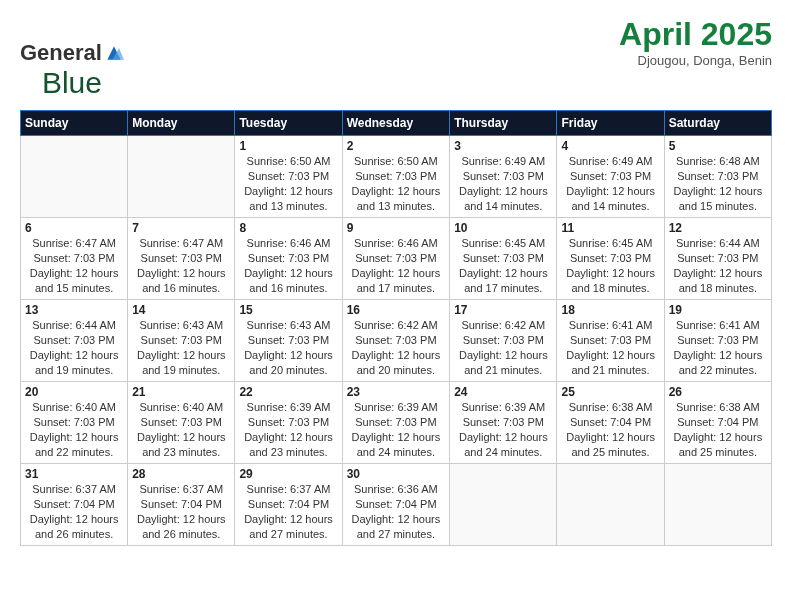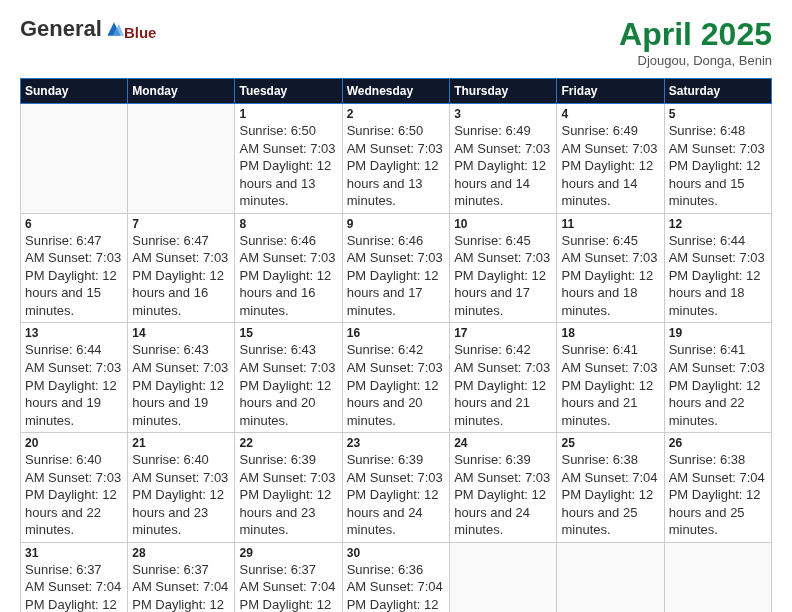--- a/index.html
+++ b/index.html
@@ -17,36 +17,37 @@
       padding: 16px 20px 10px 20px;
     }
     .header {
       display: flex;
       justify-content: space-between;
       align-items: flex-start;
       margin-bottom: 10px;
     }
     .logo {
       display: flex;
-      flex-direction: row;
-      align-items: flex-end;
+      flex-direction: column;
+      align-items: center;
+      margin-top: 24px;
     }
     .logo-text {
       display: flex;
       align-items: center;
     }
     .logo-general {
       font-size: 22px;
       font-weight: bold;
       color: #333;
     }
     .logo-blue {
-      font-size: 15px;
-      font-weight: bold;
-      color: #7f1d1d;
+      font-size: 30px;
+      font-weight: normal;
+      color: #14532d;
     }
     .logo-icon {
       width: 20px;
       height: 20px;
       margin-left: 2px;
     }
     .title-block {
       text-align: right;
     }
     .title-block h1 {
@@ -84,23 +85,24 @@
     .calendar tbody tr td.empty {
       background: #f9f9f9;
     }
     .cell-date {
       font-weight: bold;
       font-size: 12px;
       margin-bottom: 1px;
       color: #222;
     }
     .cell-info {
-      font-size: 13px;
+      font-size: 11px;
       line-height: 1.35;
       color: #333;
+      text-align: center;
     }
     .last-row td {
       height: 70px;
     }
   </style>
 </head>
 <body>
 
 <div class="page">
   <div class="header">

